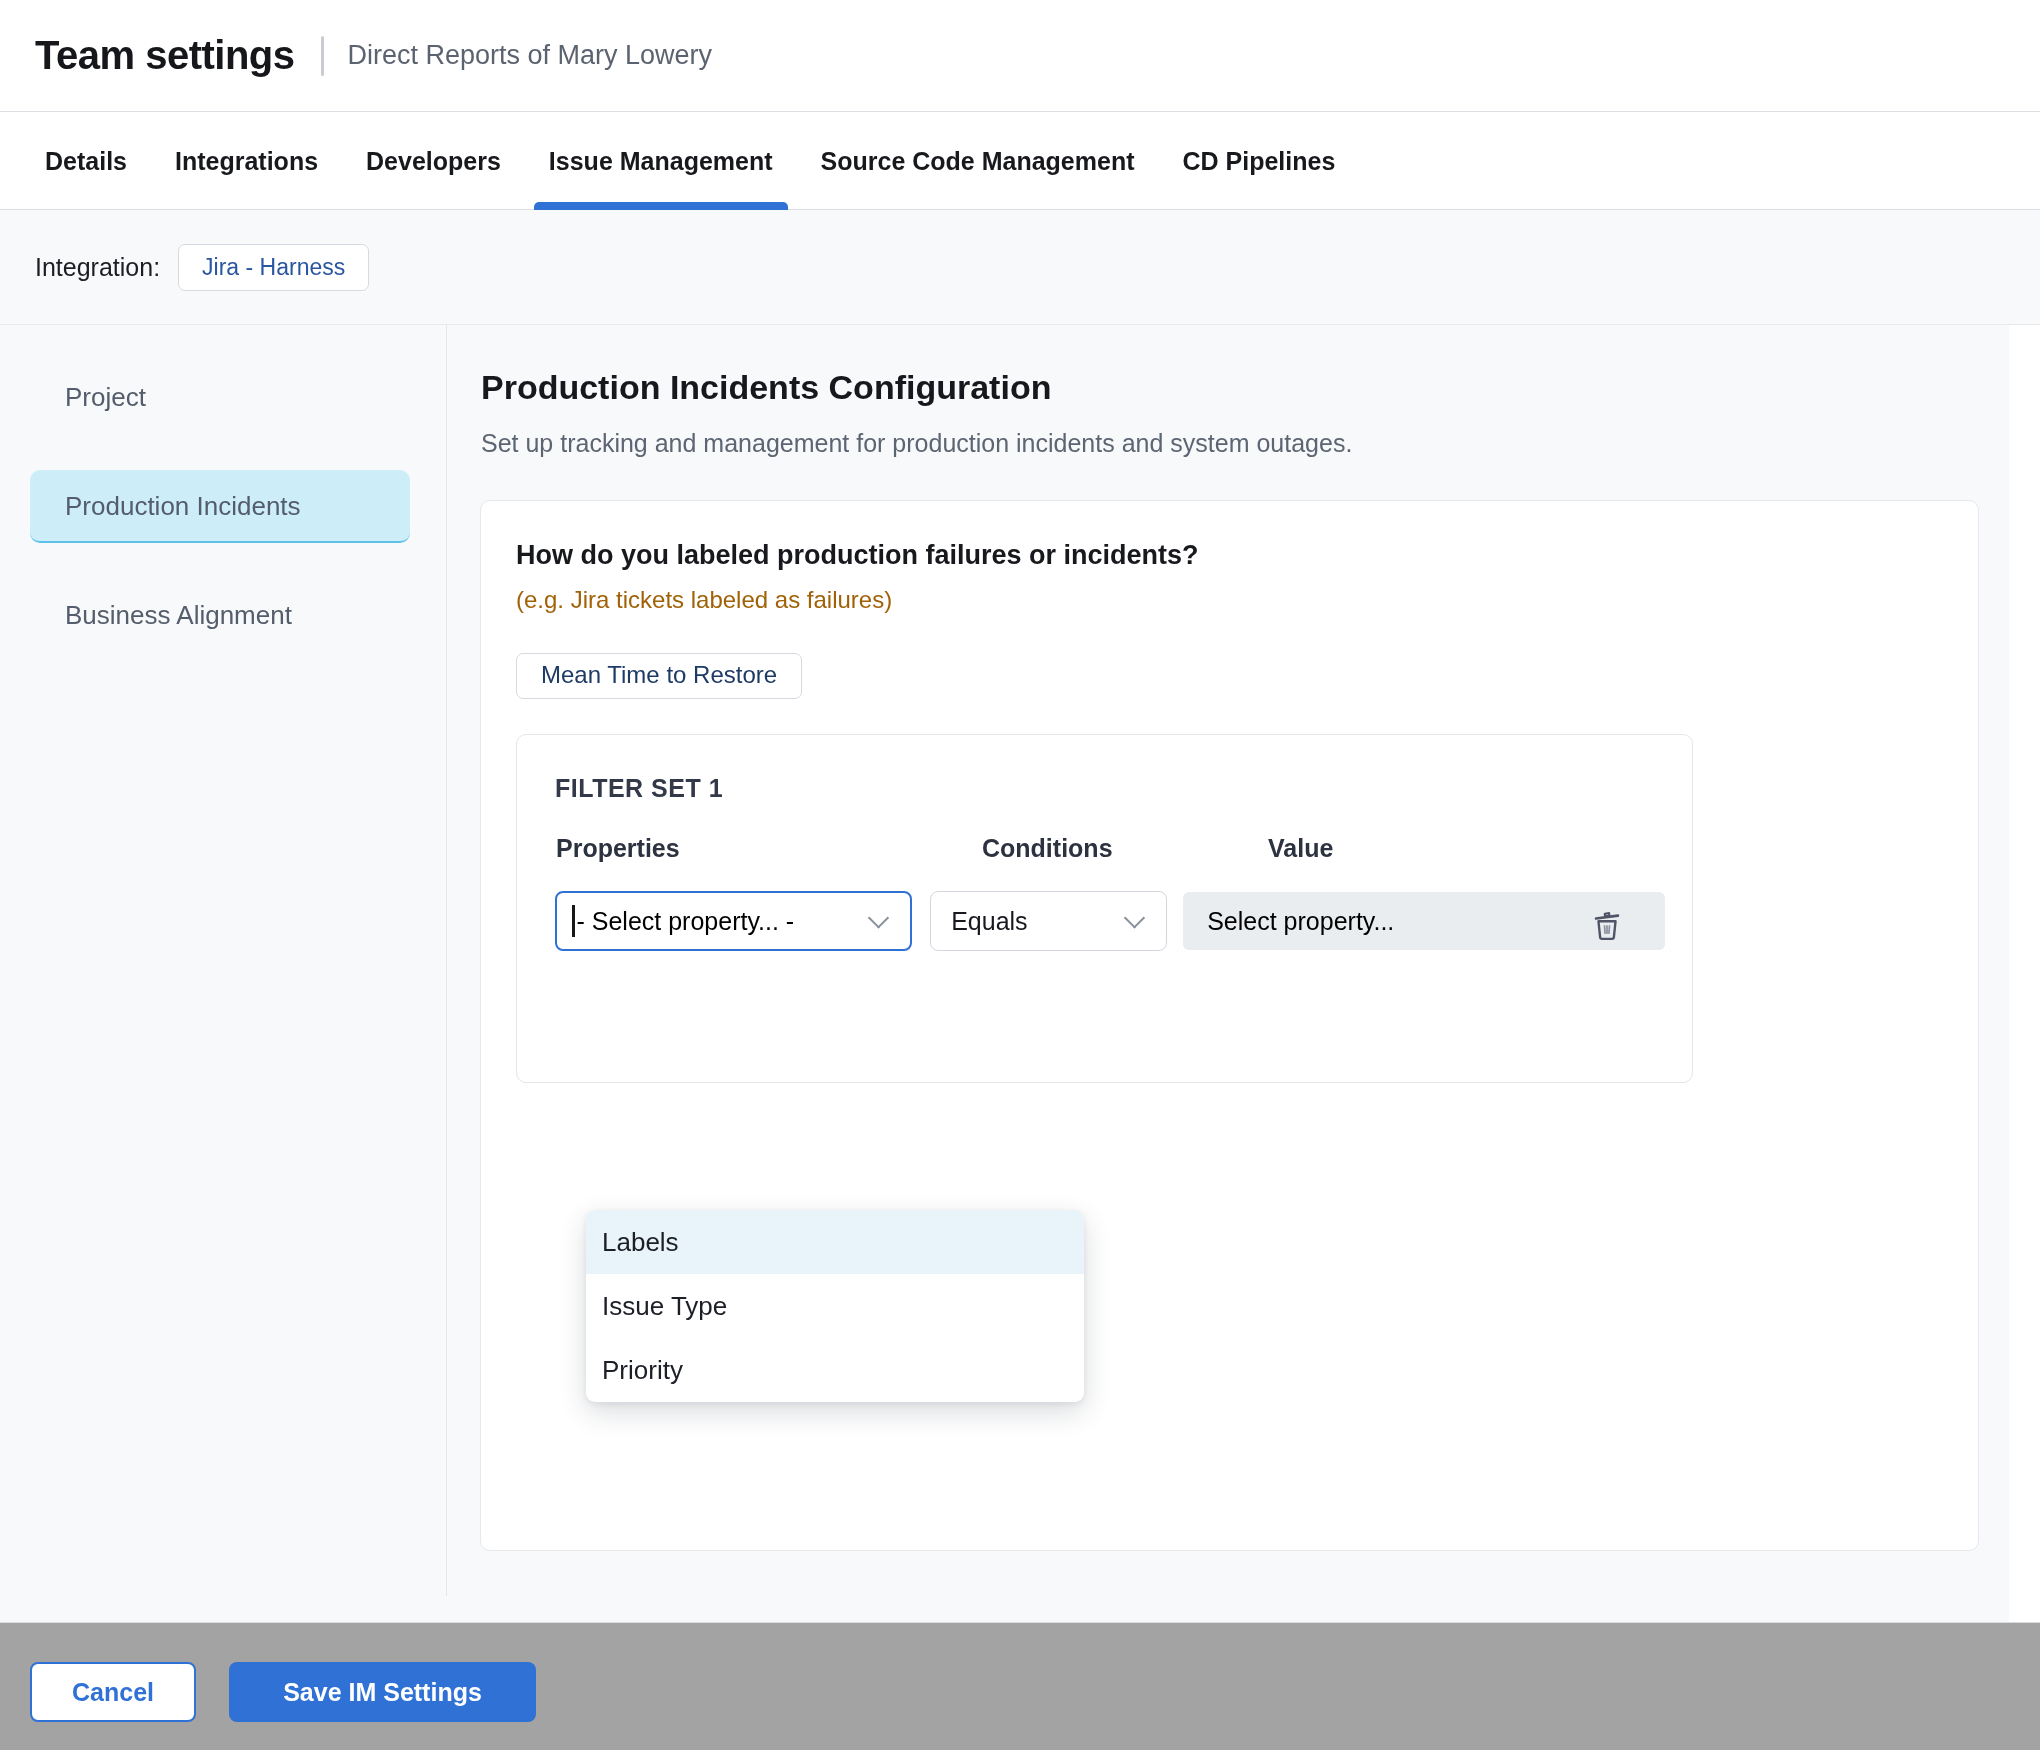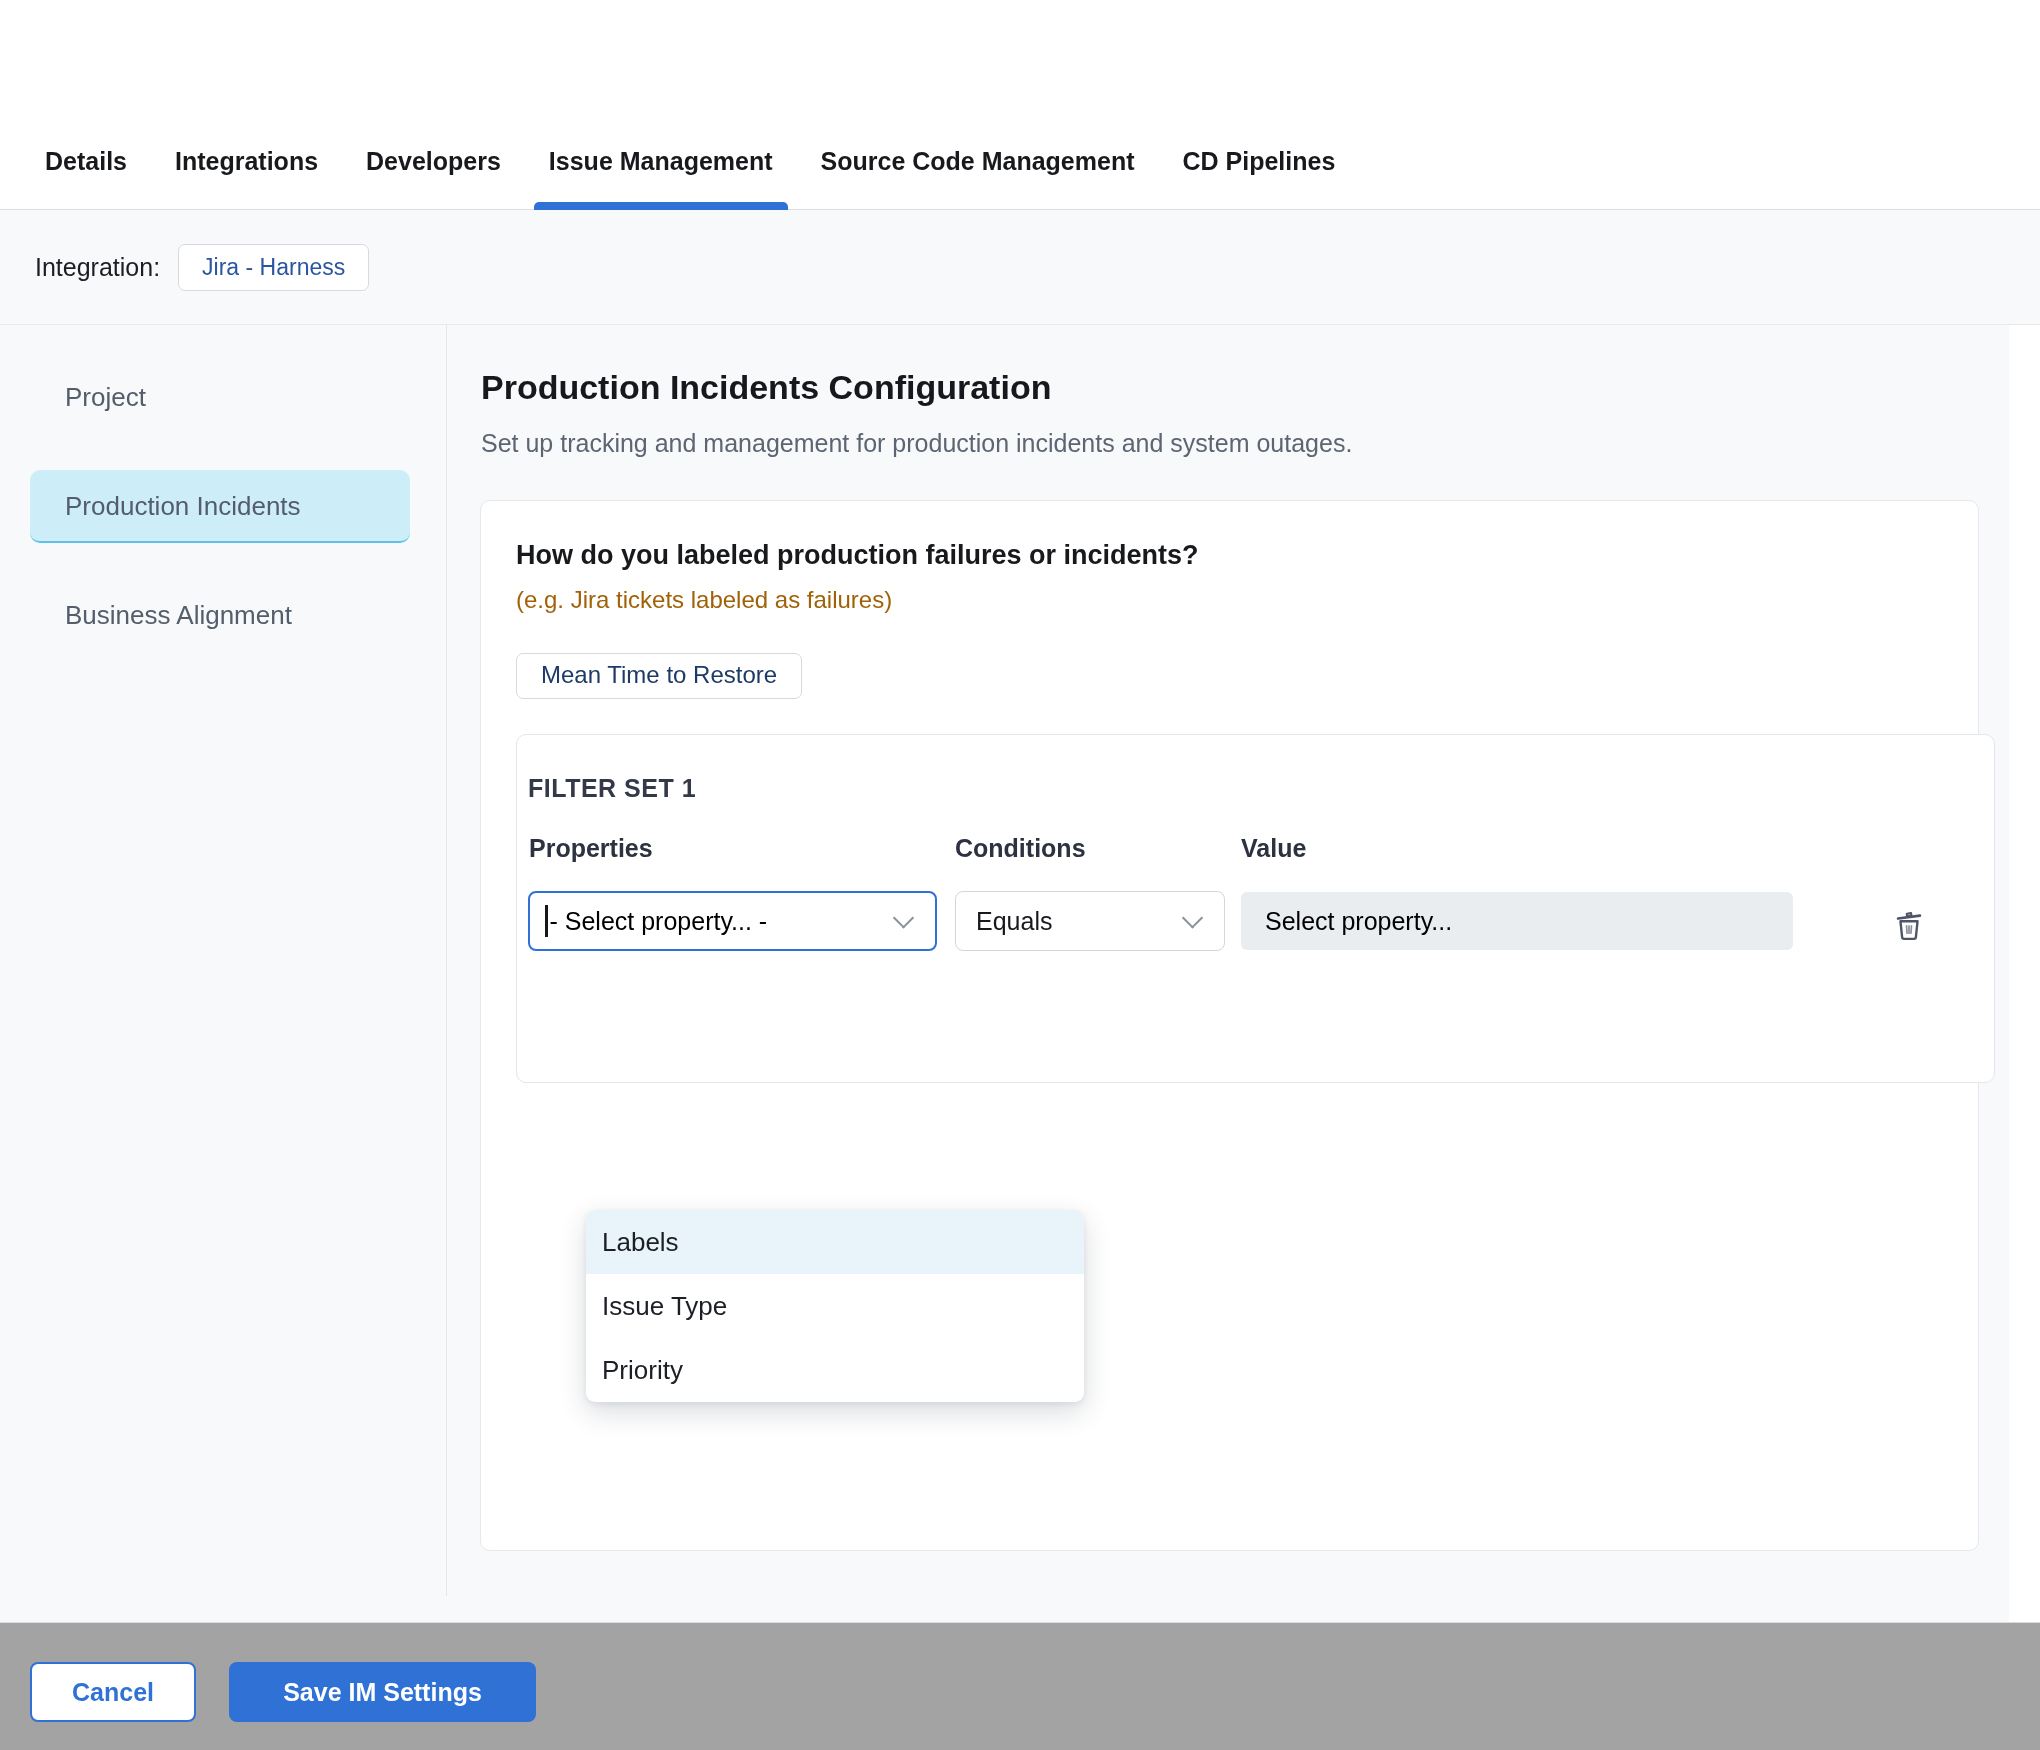--- a/index.html
+++ b/index.html
@@ -45,22 +45,22 @@
 
   
   .outer-card{position:absolute;left:480px;top:175px;width:1499px;height:1051px;background:#ffffff;
           border:1px solid #e6e8ec;border-radius:10px;box-sizing:border-box;padding:34px 35px;}
   .question{font-size:27px;font-weight:700;color:#17191d;line-height:40px;margin:0;}
   .hint{font-size:24px;color:#a16207;line-height:38px;margin-top:6px;}
   .metric-chip{display:inline-block;margin-top:34px;padding:0 24px;height:44px;line-height:42px;background:#fff;
           border:1px solid #d6dae0;border-radius:7px;font-size:24px;color:#1e3a66;cursor:pointer;text-align:center;}
 
   
-  .filter-card{position:relative;margin-top:35px;width:1479px;height:349px;border:1px solid #e3e6ea;border-radius:10px;
-          box-sizing:border-box;padding:40px 27px 0 11px;background:#fff;}
+  .filter-card{position:relative;margin-top:35px;width:1177px;height:349px;border:1px solid #e3e6ea;border-radius:10px;
+          box-sizing:border-box;padding:40px 27px 0 38px;background:#fff;}
   .filter-title{font-size:25px;font-weight:700;color:#333949;letter-spacing:0.5px;line-height:26px;}
   .filter-labels{position:relative;margin-top:34px;height:26px;}
   .filter-labels .col-label{position:absolute;top:0;font-size:25px;font-weight:700;color:#2c3240;line-height:26px;}
   .col-properties{left:1px;}
   .col-conditions{left:427px;}
   .col-value{left:713px;}
   .controls-row{position:relative;margin-top:30px;height:60px;display:flex;align-items:center;}
   .select{position:relative;height:60px;box-sizing:border-box;background:#fff;border-radius:8px;display:flex;
           align-items:center;cursor:pointer;}
   .select-property{width:409px;border:2.5px solid #3071d5;padding-left:15px;}
@@ -88,20 +88,25 @@
   .btn{position:absolute;top:39px;height:60px;border-radius:8px;font-family:"Liberation Sans", sans-serif;
           font-size:25px;font-weight:700;cursor:pointer;}
   .btn-cancel{left:30px;width:166px;background:#ffffff;border:2.5px solid #3071d5;color:#3071d5;box-sizing:border-box;}
   .btn-save{left:229px;width:307px;background:#3071d5;border:none;color:#ffffff;}
 </style>
 </head>
 <body>
 
 <div class="screen">
 
+  <div class="header">
+    <div class="app-title">Team settings</div>
+    <div class="title-sep"></div>
+    <div class="app-subtitle">Direct Reports of Mary Lowery</div>
+  </div>
 
   <div class="tabbar">
     <div class="tab">
       <span>Details</span>
 
     </div>
     <div class="tab">
       <span>Integrations</span>
 
     </div>

